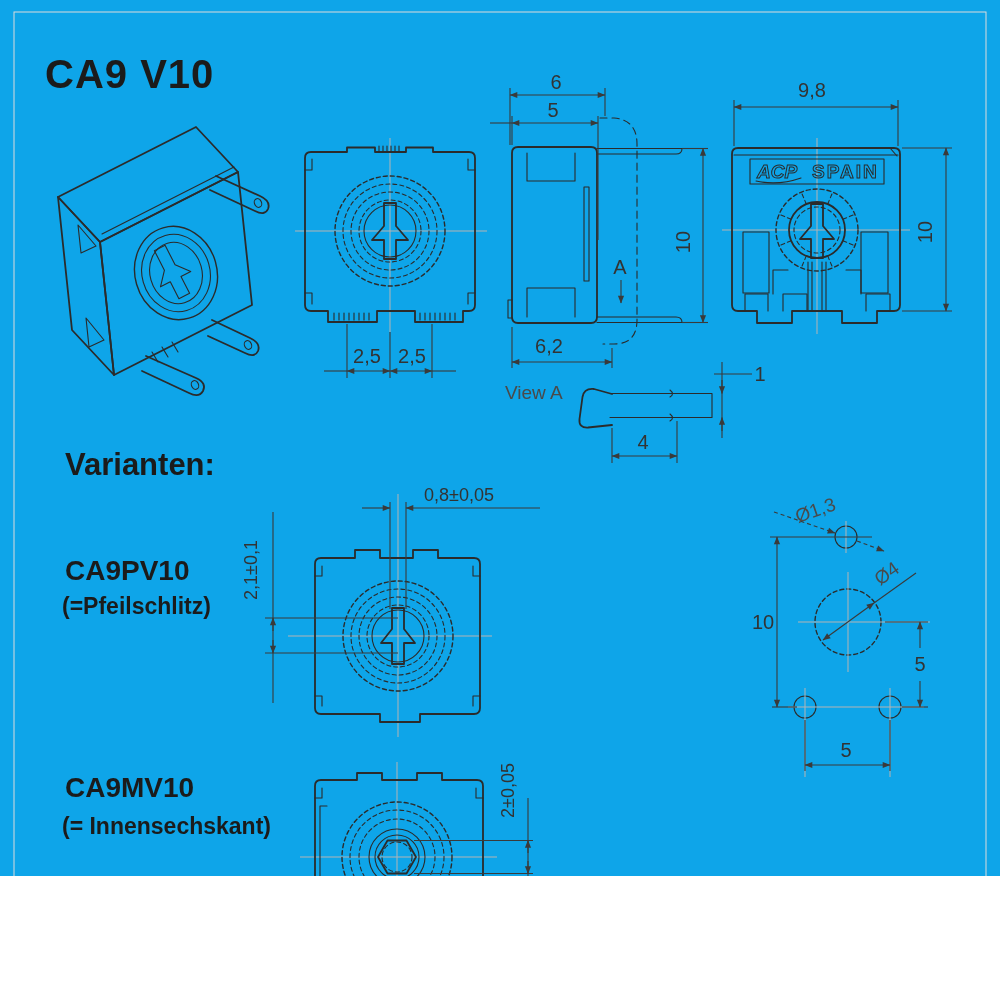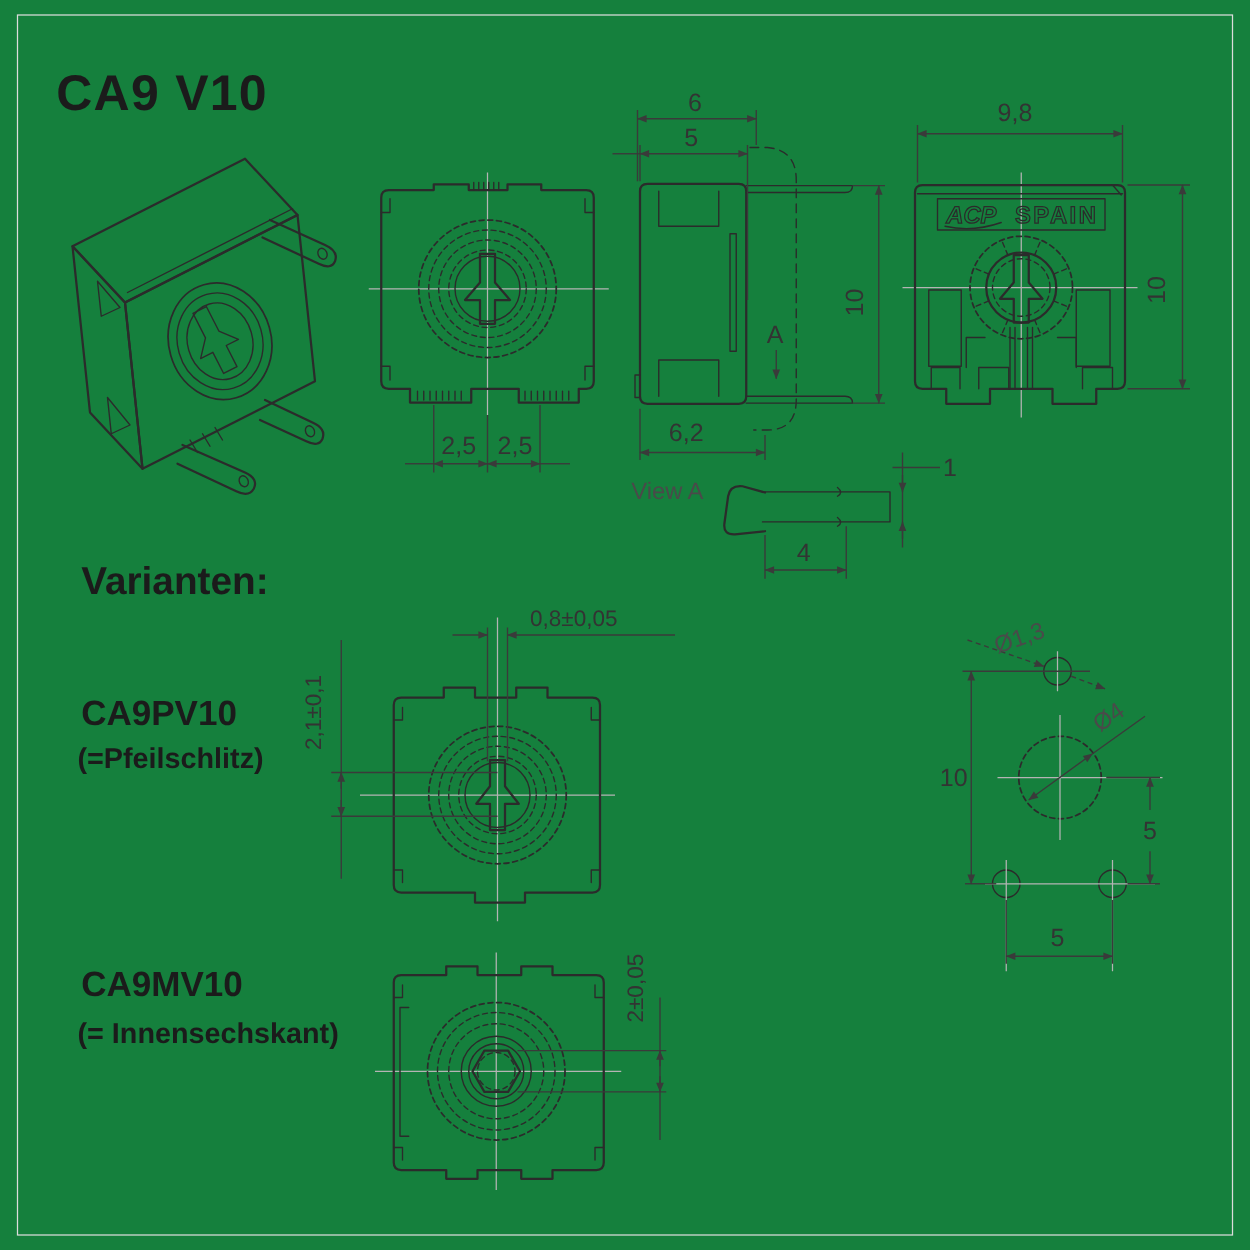--- a/index.html
+++ b/index.html
@@ -1,16 +1,16 @@
 <!DOCTYPE html>
 <html><head>
 <meta charset="utf-8">
 <style>
   html,body{margin:0;padding:0;background:#fff;}
-  .page{position:relative;width:1000px;height:1000px;background:#15803d;overflow:hidden;
+  .page{position:relative;width:1000px;height:876px;background:#0ea5e9;overflow:hidden;
         font-family:"Liberation Sans",sans-serif;}
   svg{display:block;}
   .main{fill:none;stroke:#2b2b2b;stroke-width:1.8;stroke-linejoin:round;stroke-linecap:round;}
   .thin{stroke-width:1.1;}
   .med{stroke-width:1.4;}
   .dash2{stroke-dasharray:7 5;}
   .dashf{stroke-dasharray:4 3;}
   .cl{stroke:#b4b4b4;stroke-width:1;fill:none;}
   .dim{stroke:#3a3a3a;stroke-width:1.1;fill:none;}
   .dimtxt{fill:#333;font-size:20px;}

